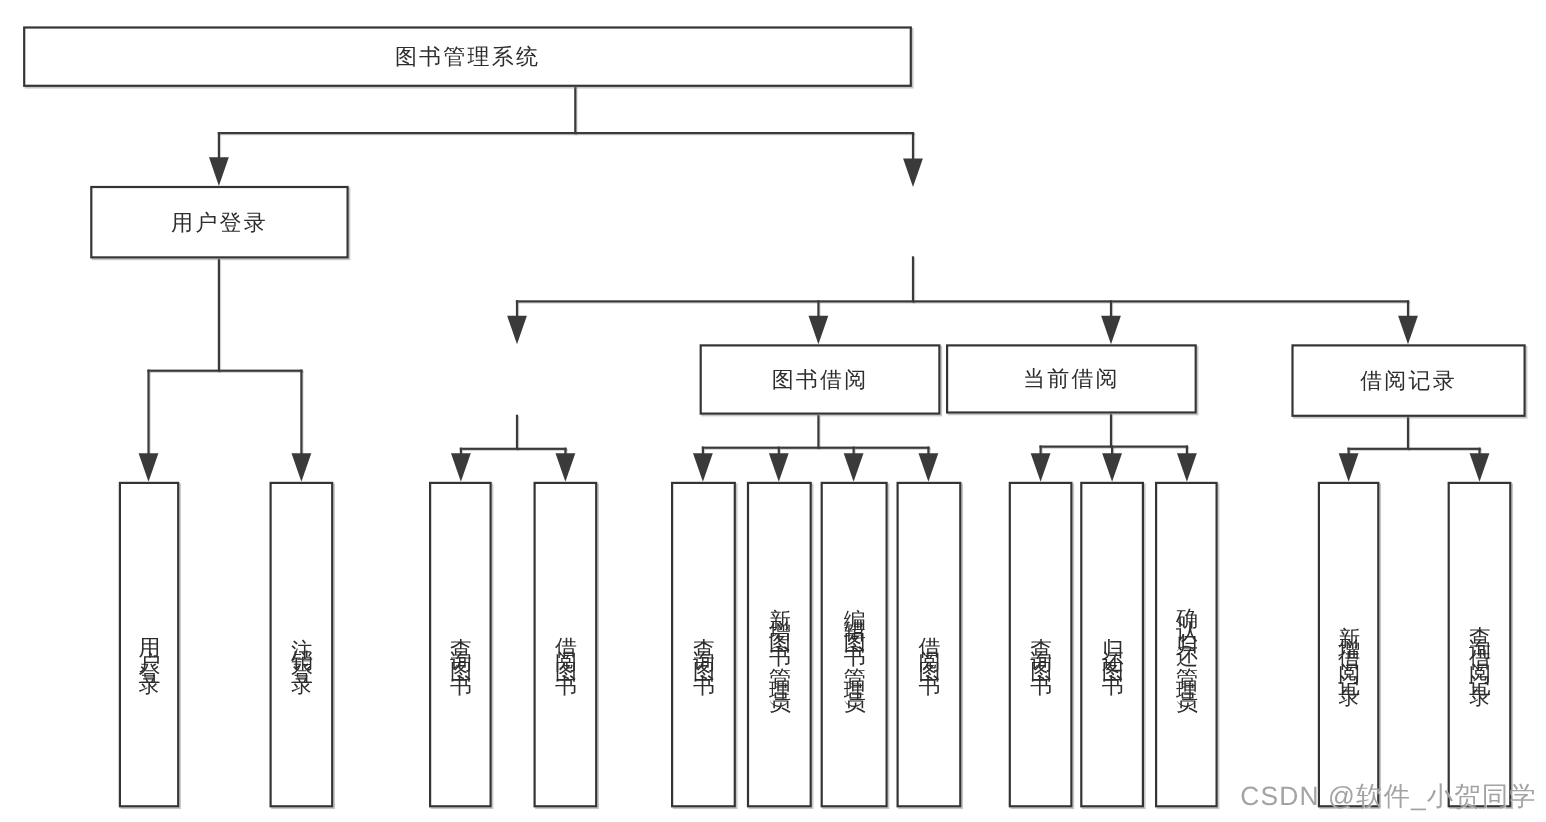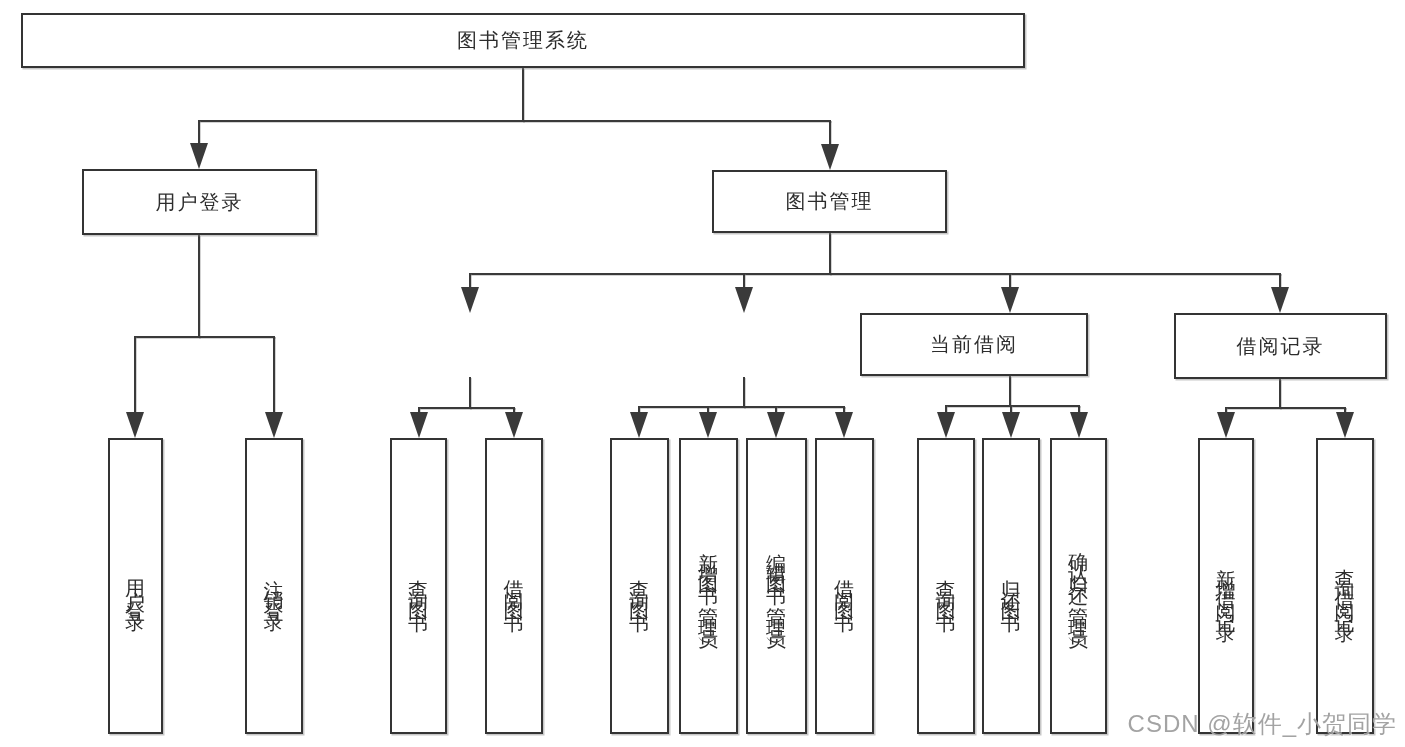--- a/index.html
+++ b/index.html
@@ -109,28 +109,28 @@
     <div class="seg" style="left: 1010px; top: 405px; width: 2px; height: 11px;"></div>
     <div class="arrow" style="left: 1002px; top: 412px;"></div>
     <div class="seg" style="left: 1078px; top: 405px; width: 2px; height: 11px;"></div>
     <div class="arrow" style="left: 1070px; top: 412px;"></div>
     <div class="seg" style="left: 1279px; top: 379px; width: 2px; height: 30px;"></div>
     <div class="seg" style="left: 1225px; top: 407px; width: 121px; height: 2px;"></div>
     <div class="seg" style="left: 1225px; top: 407px; width: 2px; height: 9px;"></div>
     <div class="arrow" style="left: 1217px; top: 412px;"></div>
     <div class="seg" style="left: 1344px; top: 407px; width: 2px; height: 9px;"></div>
     <div class="arrow" style="left: 1336px; top: 412px;"></div>
-    <div class="node h" style="left: 21px; top: 13px; width: 1004px; height: 55px;">
+    <div class="node h" style="left: 21px; top: 24px; width: 808px; height: 55px;">
       <span class="lbl">图书管理系统</span>
     </div>
     <div class="node h" style="left: 82px; top: 169px; width: 235px; height: 66px;">
       <span class="lbl">用户登录</span>
     </div>
-    <div class="node h" style="left: 712px; top: 170px; width: 235px; height: 63px;">
-      <span class="lbl">图书管理</span>
+    <div class="node h" style="left: 636px; top: 313px; width: 219px; height: 64px;">
+      <span class="lbl">图书借阅</span>
     </div>
     <div class="node h" style="left: 860px; top: 313px; width: 228px; height: 63px;">
       <span class="lbl">当前借阅</span>
     </div>
     <div class="node h" style="left: 1174px; top: 313px; width: 213px; height: 66px; text-align: right;">
       <span class="lbl">借阅记录</span>
     </div>
     <div class="node v" style="left: 108px; top: 438px; width: 55px; height: 296px;">
       <span class="lbl">用户登录</span>
     </div>

